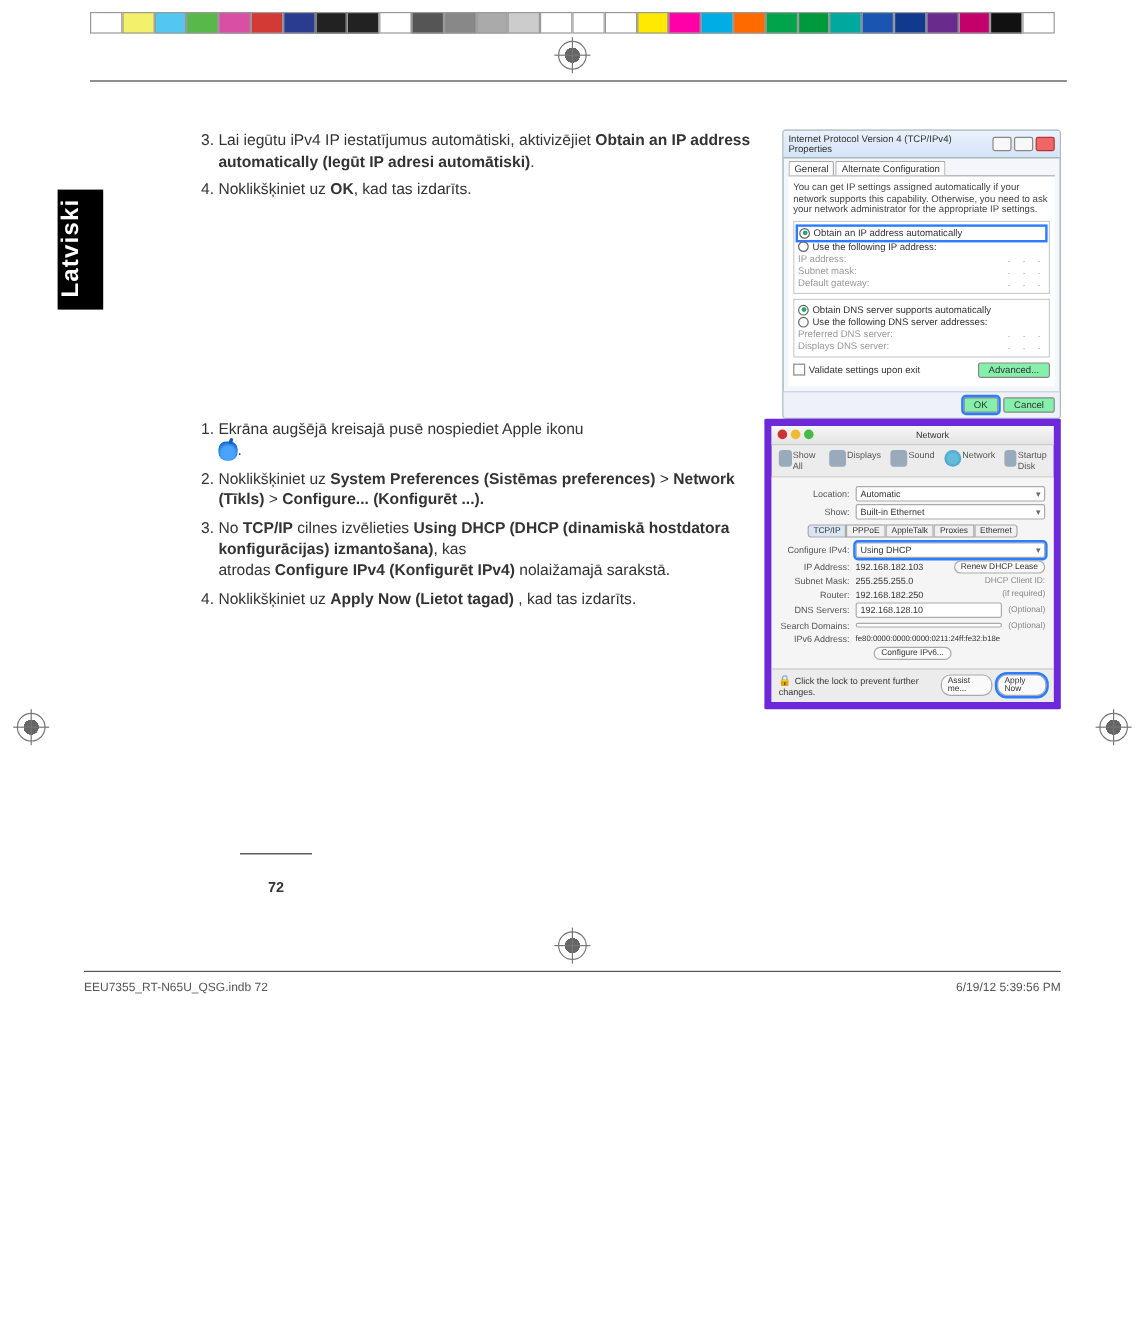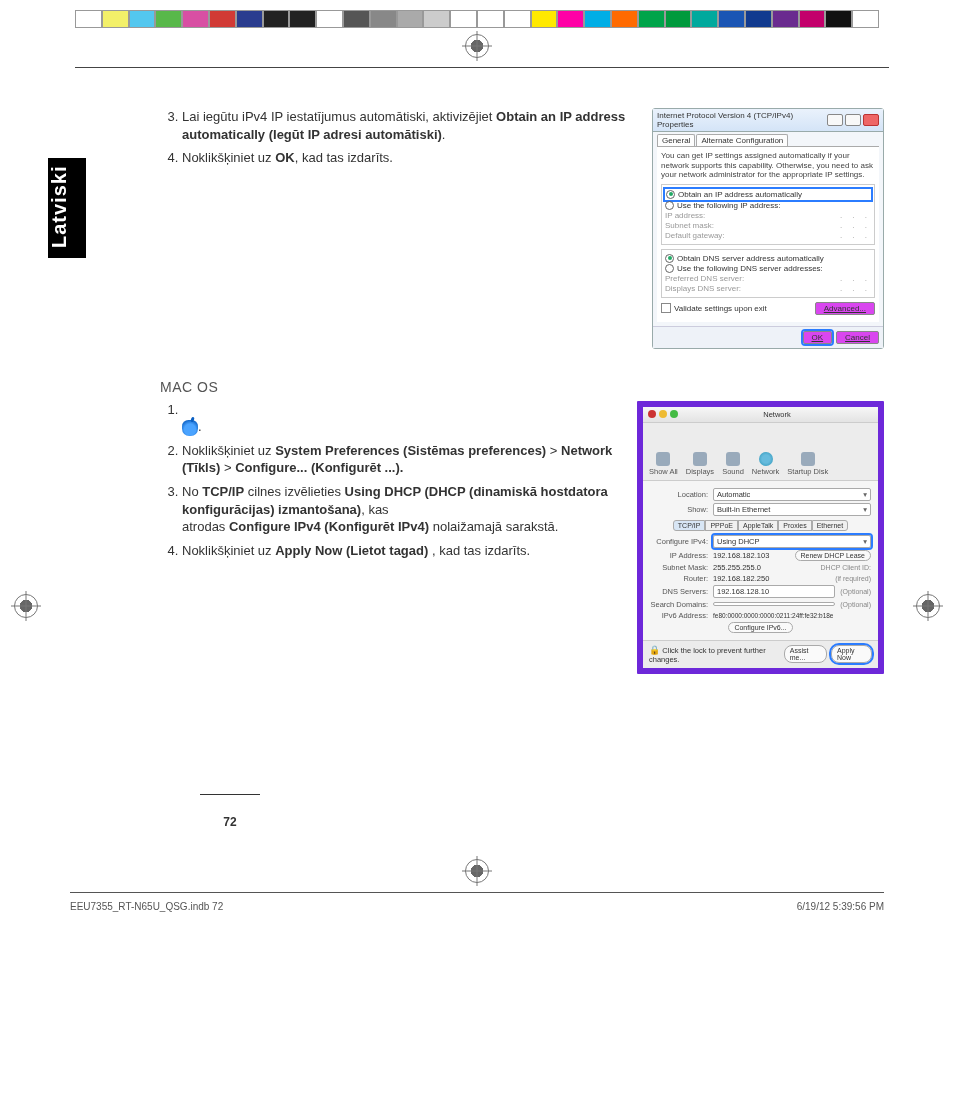--- a/index.html
+++ b/index.html
@@ -94,36 +94,36 @@
   .win-radio { display:flex; align-items:center; gap:3px; margin:1px 0; }
   .win-radio .r { width:7px;height:7px;border:1px solid #666;border-radius:50%;display:inline-block;position:relative; }
   .win-radio .r.sel::after{content:"";position:absolute;inset:1.5px;background:#2a6;border-radius:50%;}
   .win-radio.hl { outline:2px solid #2b7cff; padding:1px; }
   .win-field { display:flex; justify-content:space-between; margin:1px 0; color:#999; }
   .win-field .dots { letter-spacing:4px; }
   .win-foot { display:flex; justify-content:space-between; align-items:center; margin:3px 0; }
   .win-check { display:flex; align-items:center; gap:3px; }
   .win-check .c { width:8px;height:8px;border:1px solid #888;background:#fff; }
   .win-ok { display:flex; justify-content:flex-end; gap:4px; padding:4px; background:#eef2f8; border-top:1px solid #ccd; }
-  .win-btn { border:1px solid #888;background:#d946ef;padding:1px 8px;border-radius:2px;text-decoration:underline; }
+  .win-btn { border:1px solid #888;background:#86efac;padding:1px 8px;border-radius:2px; }
   .win-btn.hl { outline:2px solid #2b7cff; }
 
   
   .mac-pane {
     width: 235px;
     border:6px solid #6d28d9;
     border-radius:1px;
     background:#ececec;
     font-size:7.5px;
   }
   .mac-top { display:flex; align-items:center; gap:3px; padding:3px 5px; border-bottom:1px solid #ccc; background:linear-gradient(#f7f7f7,#e3e3e3); }
   .mac-dot { width:8px;height:8px;border-radius:50%;background:#c33; }
   .mac-dot.y{background:#eb3;} .mac-dot.g{background:#4b4;}
   .mac-icons { display:flex; gap:8px; padding:4px 6px; border-bottom:1px solid #ccc; }
-  .mac-icon { display:flex; flex-direction:column; align-items:center; gap:1px; color:#555;margin-top:25px; }
+  .mac-icon { display:flex; flex-direction:row; align-items:flex-start; gap:1px; color:#555; }
   .mac-icon .ic { width:14px;height:14px;background:#9ab;border-radius:3px; }
   .mac-icon.globe .ic{ background:radial-gradient(circle,#6bd 40%,#39b 90%); border-radius:50%; }
   .mac-body { padding:5px 7px; background:#f5f5f5; }
   .mac-row { display:flex; align-items:center; gap:5px; margin:2px 0; }
   .mac-row label { width:58px; text-align:right; color:#555; }
   .mac-sel { flex:1; border:1px solid #aaa; background:#fff; padding:1px 3px; border-radius:2px; display:flex; justify-content:space-between; }
   .mac-sel .ar{color:#666;}
   .mac-subtabs { display:flex; justify-content:center; gap:0; margin:4px 0; }
   .mac-subtab { border:1px solid #aaa; padding:1px 4px; background:#f0f0f0; font-size:7px; }
   .mac-subtab.active{ background:#d8e6f5; }
@@ -253,21 +253,21 @@
                 <span class="dots">. . .</span>
               </div>
             <div class="win-field">
                 <span>Default gateway:</span>
                 <span class="dots">. . .</span>
               </div>
           </div>
           <div class="win-group">
             <div class="win-radio">
                 <span class="r sel"></span>
-                <span>Obtain DNS server address automatically</span>
+                <span>Obtain DNS server supports automatically</span>
               </div>
             <div class="win-radio">
                 <span class="r"></span>
                 <span>Use the following DNS server addresses:</span>
               </div>
             <div class="win-field">
                 <span>Preferred DNS server:</span>
                 <span class="dots">. . .</span>
               </div>
             <div class="win-field">
@@ -283,26 +283,25 @@
             <span class="win-btn">Advanced...</span>
           </div>
         </div>
         <div class="win-ok">
           <span class="win-btn hl">OK</span>
           <span class="win-btn">Cancel</span>
         </div>
       </div>
     </div>
 
-    <h4 class="section">MAC OS</h4>
     <div class="row">
       <div class="text-col">
         <ol class="steps">
           <li>
-            <br>
+            <span>Ekrāna augšējā kreisajā pusē nospiediet Apple ikonu </span><br>
             <span class="apple-icon"></span><span>.</span>
           </li>
           <li>
             <span>Noklikšķiniet uz </span><span class="bold">System Preferences (Sistēmas preferences)</span><span> &gt; </span><span class="bold">Network (Tīkls)</span><span> &gt; </span><span class="bold">Configure... (Konfigurēt ...).</span>
           </li>
           <li>
             <span>No </span><span class="bold">TCP/IP</span><span> cilnes izvēlieties </span><span class="bold">Using DHCP (DHCP (dinamiskā hostdatora konfigurācijas) izmantošana)</span><span>, kas</span><br>
             <span>atrodas </span><span class="bold">Configure IPv4 (Konfigurēt IPv4)</span><span> nolaižamajā sarakstā.</span>
           </li>
           <li>

